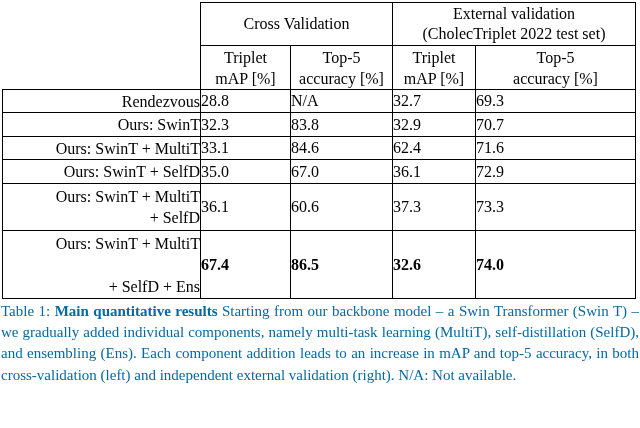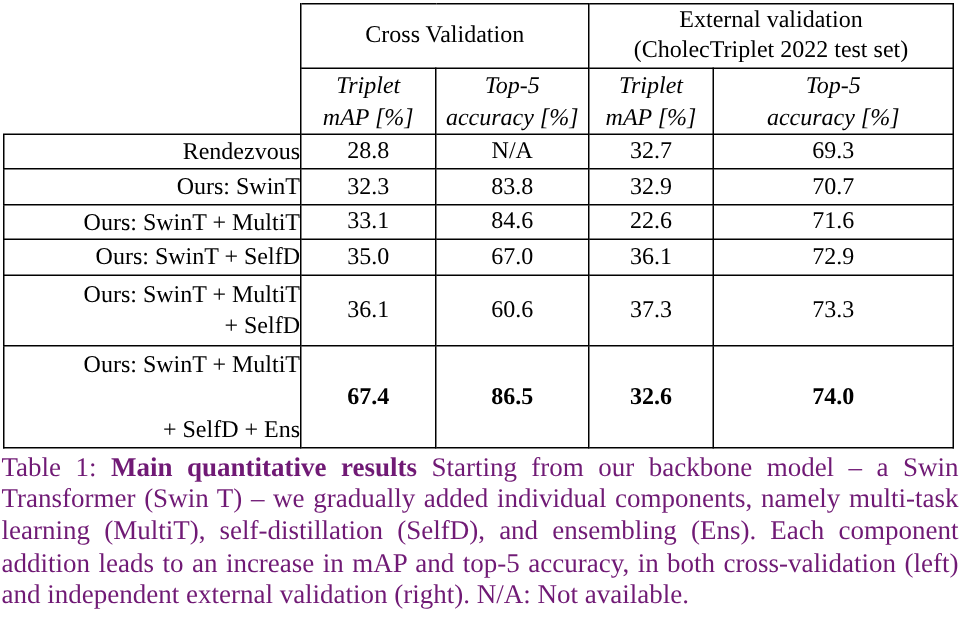--- a/index.html
+++ b/index.html
@@ -36,50 +36,49 @@
     border-left: none !important;
     background: transparent;
   }
   th.grouphead {
     text-align: center;
     line-height: 20px;
   }
   th.subhead {
     text-align: center;
     line-height: 21px;
-    font-style: italic;
   }
   td.rowlabel {
     text-align: right;
     padding-left: 4px;
     line-height: 21px;
   }
   td.val {
-    text-align: center;
+    text-align: left;
     font-family: Liberation Serif, serif;
   }
   tr.bold-row td.val {
     font-weight: bold;
   }
   td.tall-label .spread {
     display: flex;
     flex-direction: column;
     justify-content: space-between;
     height: 64px;
     padding: 1px 0 1px 0;
   }
   .caption {
     position: absolute;
     left: 1px;
     top: 301px;
     width: 638px;
-    font-size: 18px;
+    font-size: 15px;
     line-height: 21.2px;
     text-align: justify;
-    color: #701a75;
+    color: #0369a1;
   }
   .caption b {
     font-weight: bold;
   }
 </style>
 </head>
 <body>
 
 <div id="page">
 
@@ -134,21 +133,21 @@
       <td class="val">32.3</td>
       <td class="val">83.8</td>
       <td class="val">32.9</td>
       <td class="val">70.7</td>
     </tr>
 
     <tr style="height:23px">
       <td class="rowlabel">Ours: SwinT + MultiT</td>
       <td class="val">33.1</td>
       <td class="val">84.6</td>
-      <td class="val">22.6</td>
+      <td class="val">62.4</td>
       <td class="val">71.6</td>
     </tr>
 
     <tr style="height:24px">
       <td class="rowlabel">Ours: SwinT + SelfD</td>
       <td class="val">35.0</td>
       <td class="val">67.0</td>
       <td class="val">36.1</td>
       <td class="val">72.9</td>
     </tr>

